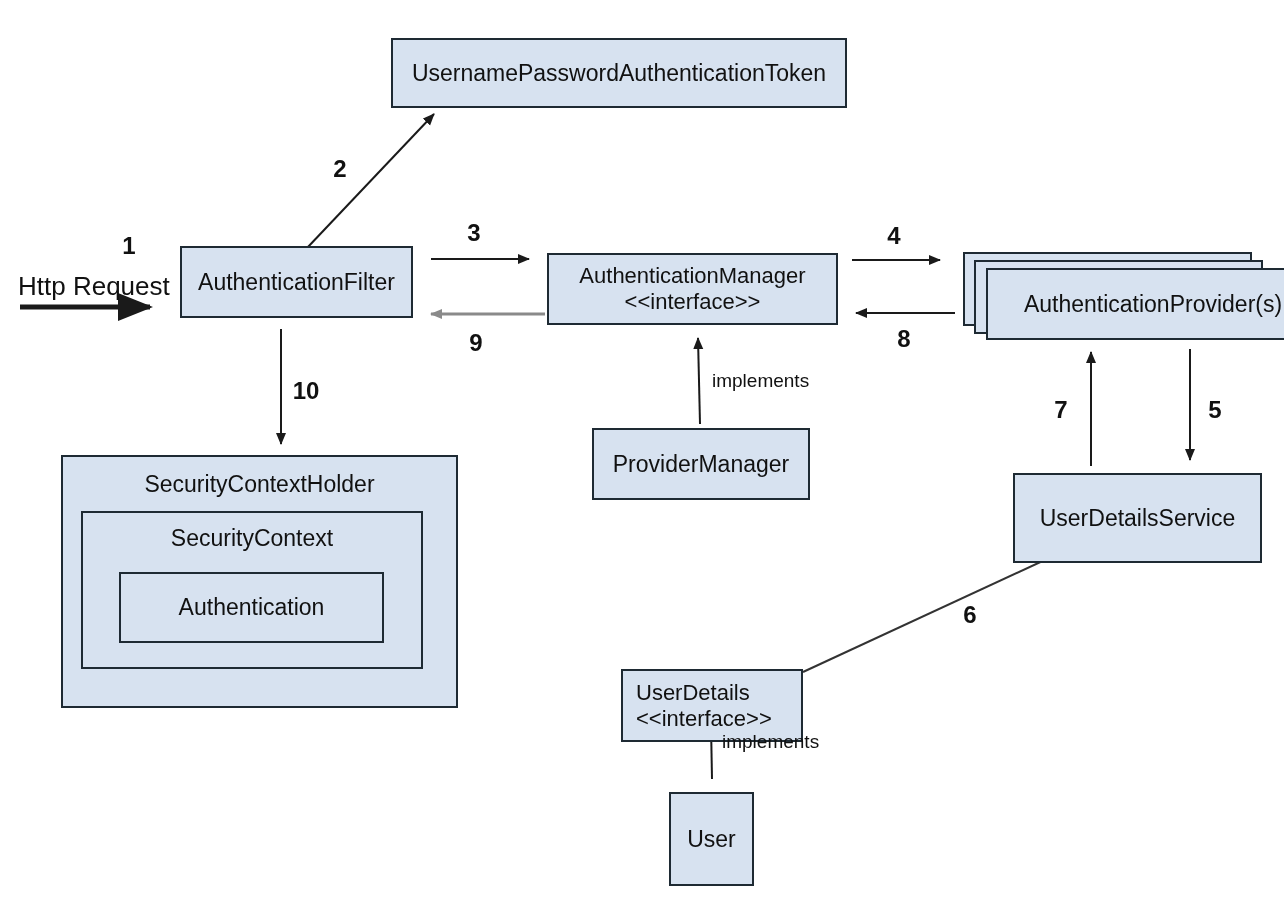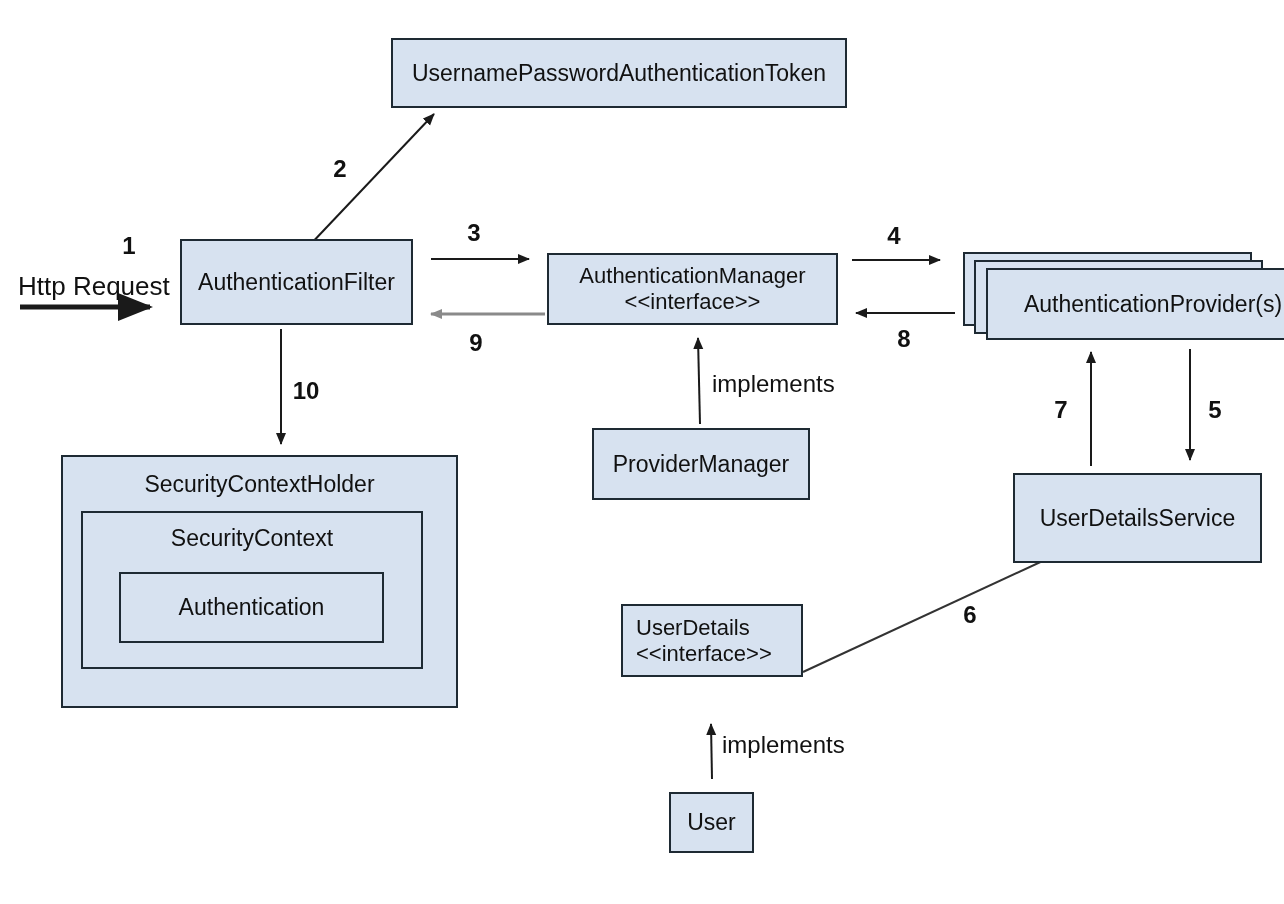--- a/index.html
+++ b/index.html
@@ -45,45 +45,45 @@
   .num {
     position: absolute;
     font-size: 24px;
     font-weight: bold;
     color: var(--text);
     transform: translateX(-50%);
     white-space: nowrap;
   }
   .edge-text {
     position: absolute;
-    font-size: 24px;
+    font-size: 19px;
     color: var(--text);
     white-space: nowrap;
   }
   #http-request-label { font-size: 26px; }
   #diagram-title {
     position: absolute;
     left: 62px;
     top: 810px;
     font-size: 27px;
     font-weight: bold;
     line-height: 33px;
     color: var(--text);
   }
   
   #node-token      { left: 391px; top: 38px;  width: 456px; height: 70px; }
-  #node-filter     { left: 180px; top: 239px; width: 233px; height: 86px; }
+  #node-filter     { left: 180px; top: 246px; width: 233px; height: 72px; }
   #node-manager    { left: 547px; top: 253px; width: 291px; height: 72px; font-size: 22px; line-height: 26px; }
   #prov-back       { left: 963px; top: 252px; width: 289px; height: 74px; }
   #prov-mid        { left: 974px; top: 260px; width: 289px; height: 74px; }
   #prov-front      { left: 986px; top: 268px; width: 334px; height: 72px; }
   #node-provider-manager { left: 592px; top: 428px; width: 218px; height: 72px; }
   #node-uds        { left: 1013px; top: 473px; width: 249px; height: 90px; }
-  #node-user-details { left: 621px; top: 604px; width: 182px; height: 73px; font-size: 22px; line-height: 26px; }
-  #node-user       { left: 669px; top: 792px; width: 85px; height: 61px; }
+  #node-user-details { left: 621px; top: 669px; width: 182px; height: 73px; font-size: 22px; line-height: 26px; }
+  #node-user       { left: 669px; top: 792px; width: 85px; height: 94px; }
   #node-sch        { left: 61px;  top: 455px; width: 397px; height: 253px; padding-top: 14px; }
   #node-sc         { left: 81px;  top: 511px; width: 342px; height: 158px; padding-top: 12px; }
   #node-auth       { left: 119px; top: 572px; width: 265px; height: 71px; }
 </style>
 </head>
 <body>
 
 <div id="canvas">
 
   <svg id="connectors" viewBox="0 0 1284 904">

